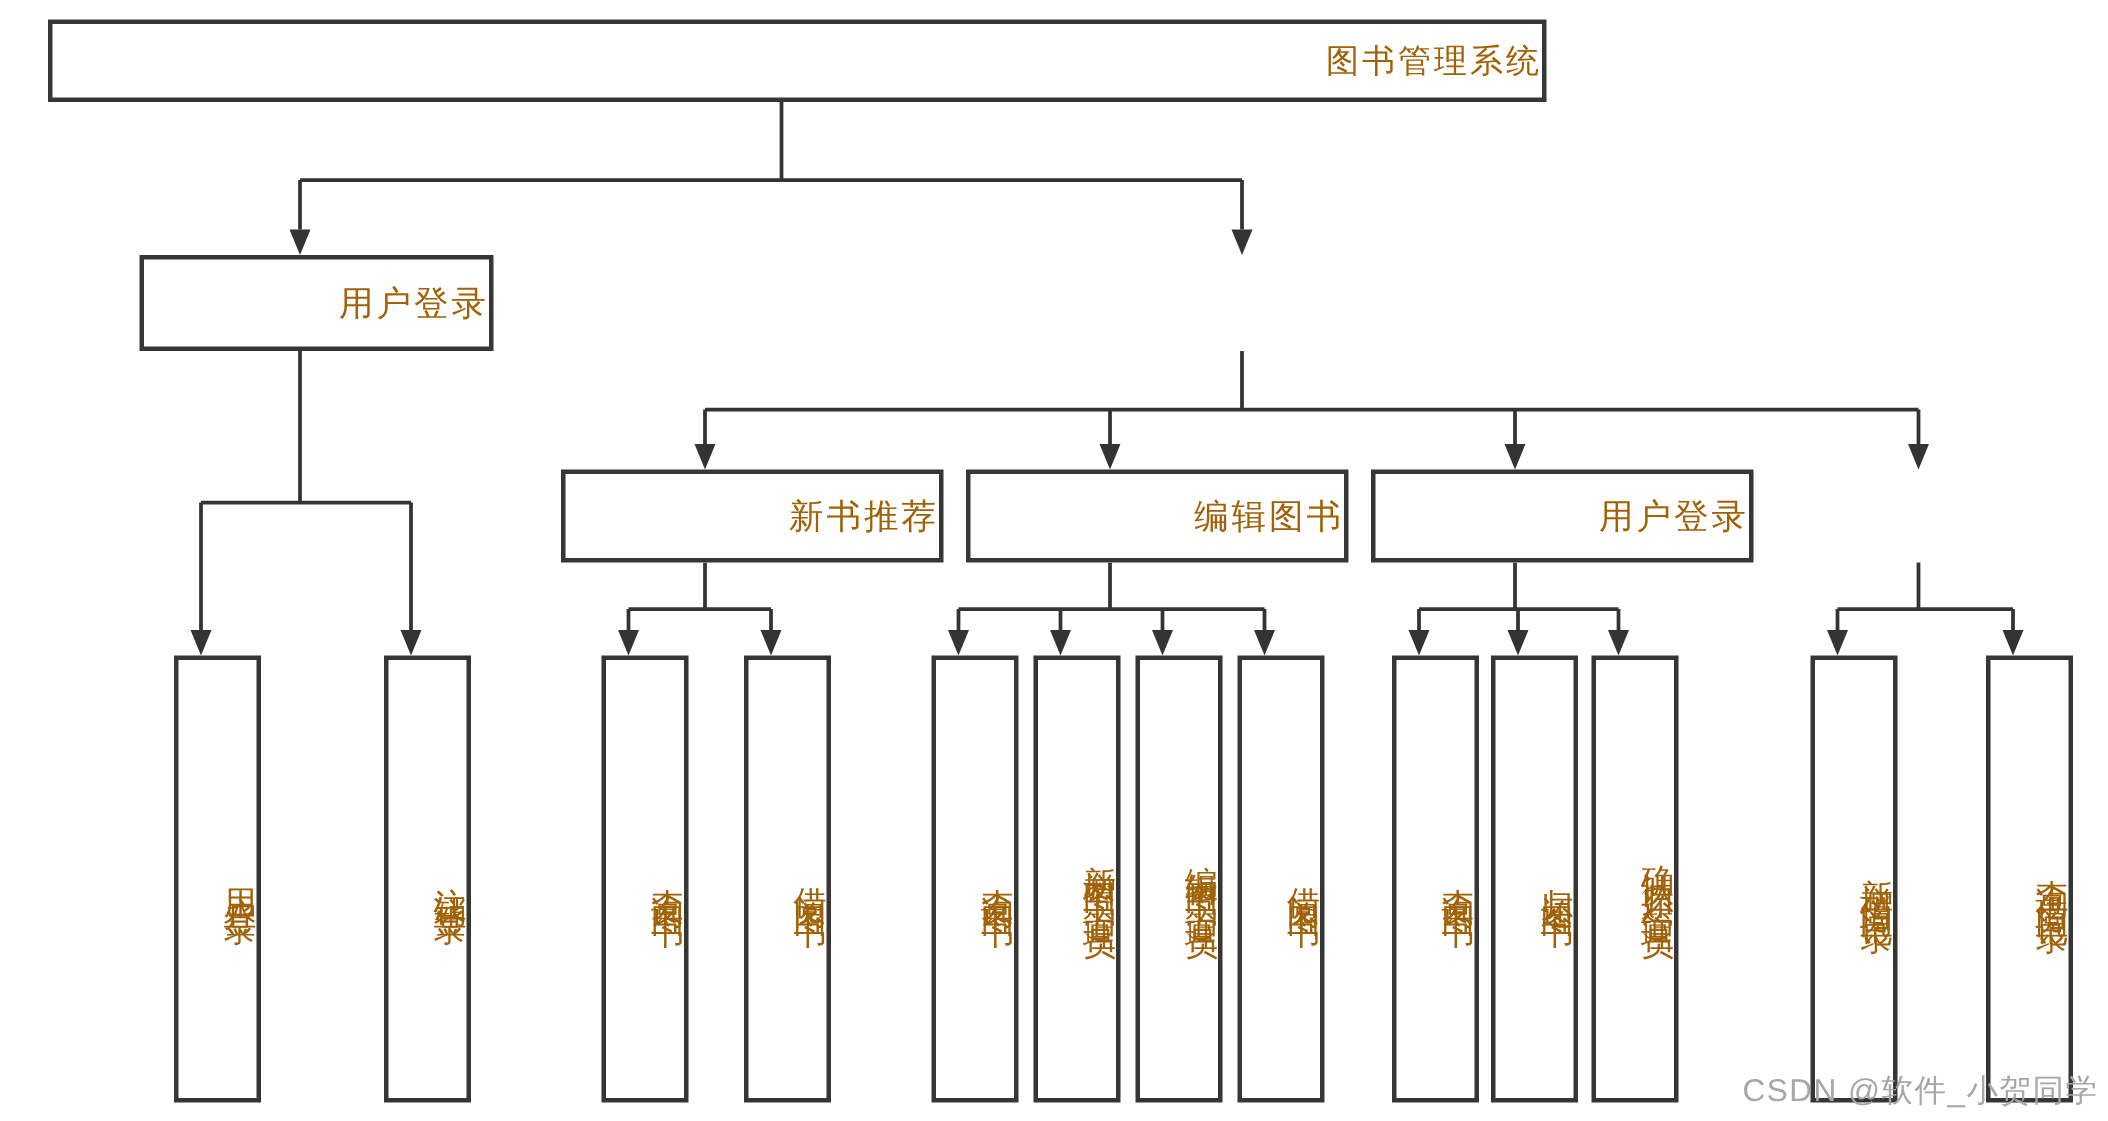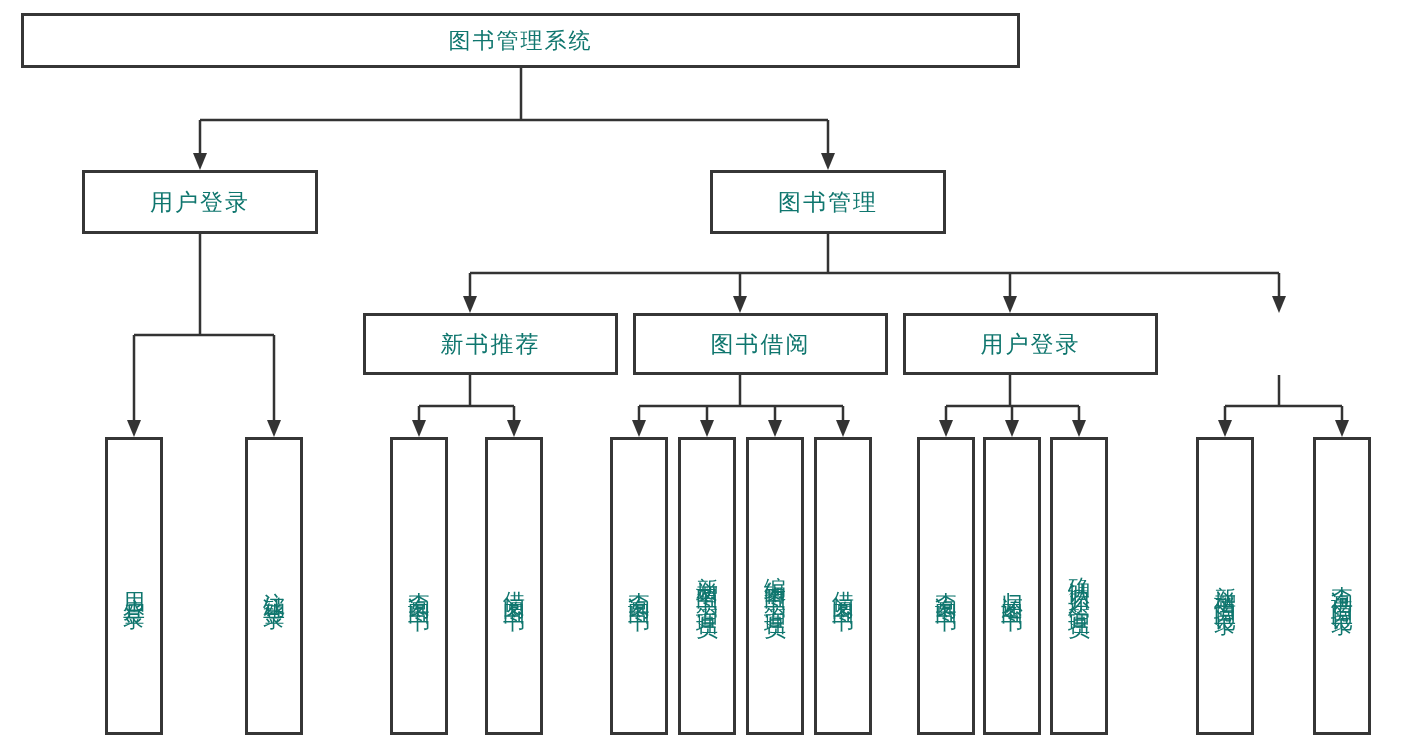--- a/index.html
+++ b/index.html
@@ -29,25 +29,26 @@
   }
   .connectors polygon {
     fill: #333333;
     stroke: none;
   }
   .node {
     position: absolute;
     box-sizing: border-box;
     background: #ffffff;
     border: 3px solid #363636;
-    color: #0f766e;
+    color: #a16207;
     display: flex;
     align-items: center;
-    justify-content: center;
+    justify-content: flex-end;
     text-align: center;
+    margin-left: 11px;
   }
   .node-top {
     left: 21px; top: 13px; width: 999px; height: 55px;
     font-size: 22px;
     letter-spacing: 2px;
   }
   .node-l2 {
     top: 170px; width: 236px; height: 64px;
     font-size: 23px;
     letter-spacing: 2px;
@@ -120,29 +121,26 @@
     <polygon points="1335,420 1349,420 1342,437"></polygon>
   </svg>
 
   <div class="node node-top">
     <span>图书管理系统</span>
   </div>
 
   <div class="node node-l2" style="left:82px">
     <span>用户登录</span>
   </div>
-  <div class="node node-l2" style="left:710px">
-    <span>图书管理</span>
-  </div>
 
   <div class="node node-l3" style="left:363px">
     <span>新书推荐</span>
   </div>
   <div class="node node-l3" style="left:633px">
-    <span>图书借阅</span>
+    <span>编辑图书</span>
   </div>
   <div class="node node-l3" style="left:903px">
     <span>用户登录</span>
   </div>
 
   <div class="node node-leaf" style="left:105px">
     <span class="v-label">用户登录</span>
   </div>
   <div class="node node-leaf" style="left:245px">
     <span class="v-label">注销登录</span>
@@ -178,14 +176,15 @@
     <span class="v-label">确认归还（管理员）</span>
   </div>
 
   <div class="node node-leaf" style="left:1196px">
     <span class="v-label">新增借阅记录</span>
   </div>
   <div class="node node-leaf" style="left:1313px">
     <span class="v-label">查询借阅记录</span>
   </div>
 
+  <div class="watermark">CSDN @软件_小贺同学</div>
 
 </div>
 
 </body></html>

